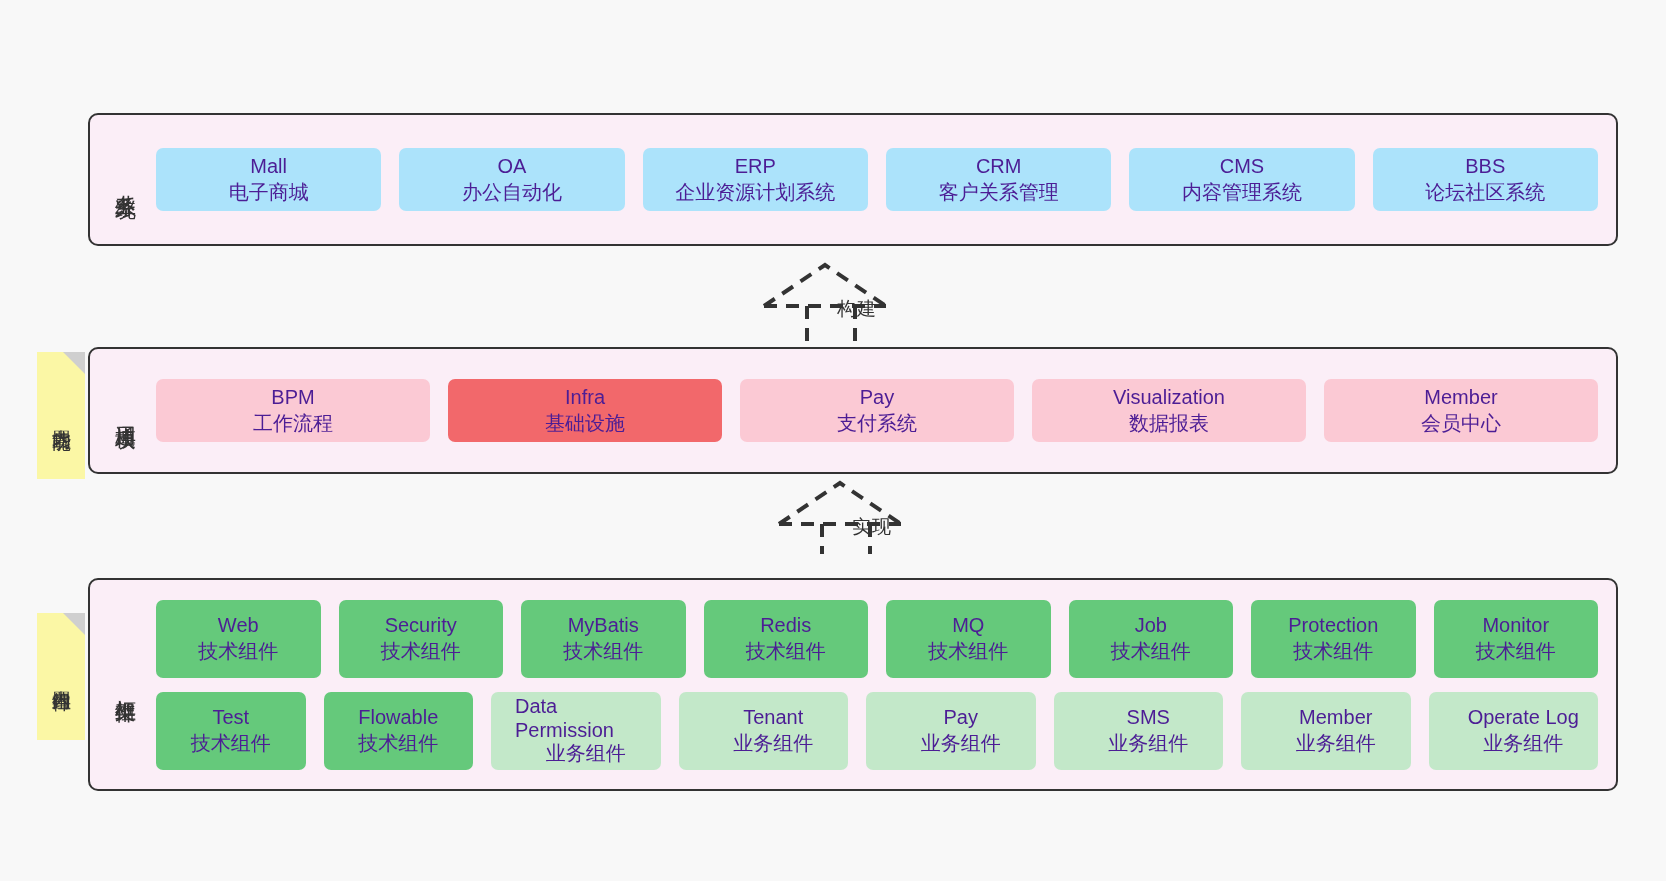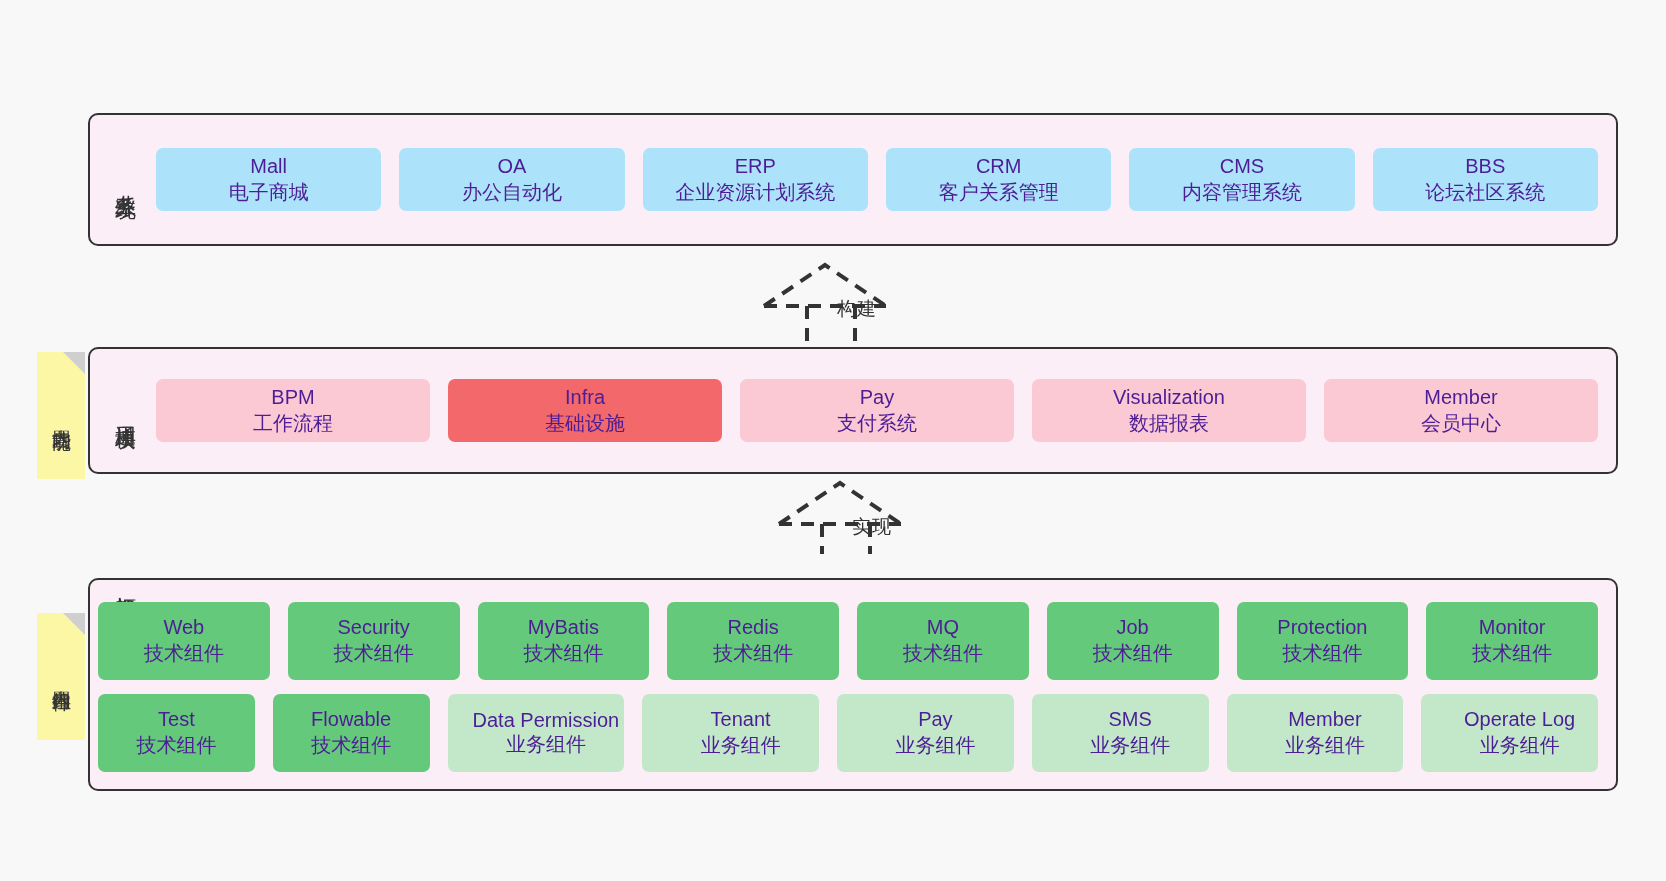--- a/index.html
+++ b/index.html
@@ -218,21 +218,21 @@
       <path d="M 100 48 L 100 78" fill="none" stroke="#333333" stroke-width="4" stroke-dasharray="13,9" stroke-linecap="butt"></path>
     </svg>
     <span class="conn-label">实现</span>
   </div>
 
   <div class="note" style="left:37px; top:613px; width:48px; height:127px;">
     <span class="fold"></span>
     <span>内置组件</span>
   </div>
 
-  <div class="layer" id="layer-3" style="left:88px; top:578px; width:1530px; height:213px;flex-direction:column;">
+  <div class="layer" id="layer-3" style="left:88px; top:578px; width:1530px; height:213px;">
     <div class="layer-title">框架组件</div>
     <div class="layer-body">
 
       <div class="row" style="height:78px;">
         <div class="node green">
           <span class="t1">Web</span>
           <span class="t2">技术组件</span>
         </div>
         <div class="node green">
           <span class="t1">Security</span>

